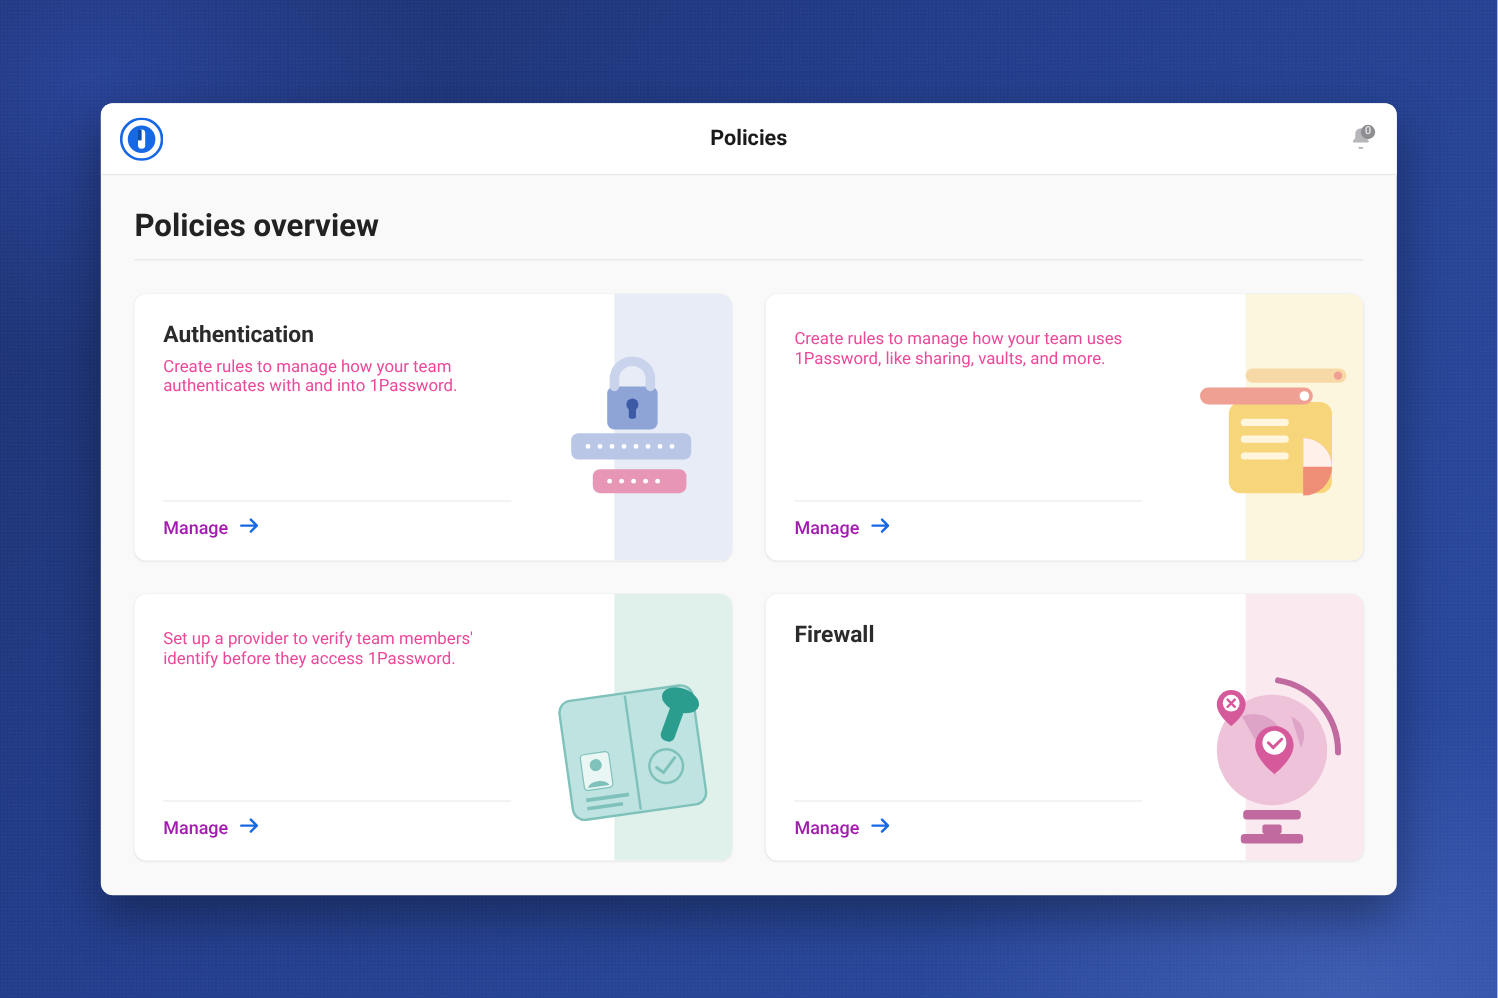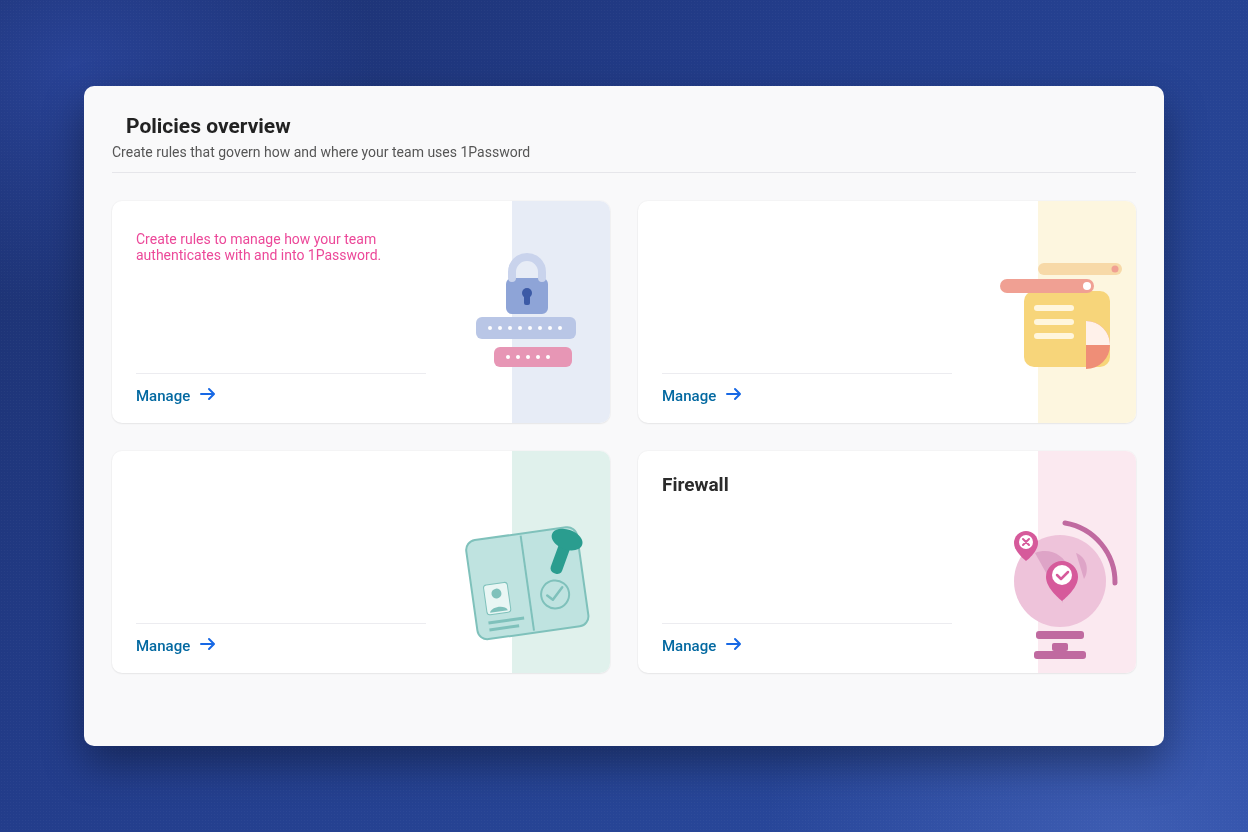--- a/index.html
+++ b/index.html
@@ -44,21 +44,21 @@
     position: absolute; right: 16px; top: 50%; transform: translateY(-50%);
     width: 28px; height: 28px; display:flex; align-items:center; justify-content:center;
   }
   .bell-badge {
     position:absolute; top:2px; right:2px;
     background:#8e8e93; color:#fff; font-size:9px; line-height:12px;
     min-width:12px; height:12px; border-radius:6px; text-align:center;
     padding:0 2px;
   }
   .content { padding: 28px 28px 24px 28px; }
-  .overview-title { font-size: 21px; font-weight: 700; color: #222; margin-left: 14px; }
+  .overview-title { font-size: 26px; font-weight: 700; color: #222; }
   .overview-sub { margin-top: 6px; font-size: 14px; color: #565656; }
   .overview-hr { margin-top: 12px; border: none; border-top: 1px solid #e6e6ea; }
   .grid {
     margin-top: 28px;
     display: grid;
     grid-template-columns: 1fr 1fr;
     gap: 28px;
   }
   .card {
     position: relative;
@@ -73,40 +73,57 @@
   .card .band {
     position:absolute; right:0; top:0; bottom:0; width: 98px;
   }
   .card .band.blue  { background:#e7ecf6; }
   .card .band.yellow{ background:#fdf6df; }
   .card .band.green { background:#e0f1ec; }
   .card .band.pink  { background:#fbe9f0; }
   .card-title { font-size: 19px; font-weight:700; color:#2b2b2b; position:relative; z-index:2;}
   .card-desc  { margin-top: 8px; font-size: 14px; color:#ec4899; max-width: 300px; position:relative; z-index:2;}
   .card-footer { margin-top:auto; border-top:1px solid #ececf0; padding-top:12px; position:relative; z-index:2; width: calc(100% - 160px);}
-  .manage { display:inline-flex; align-items:center; gap:10px; color:#0369a1; font-size:15px; font-weight:500; cursor:pointer;}
+  .manage { display:inline-flex; align-items:center; gap:10px; color:#a21caf; font-size:15px; font-weight:500; cursor:pointer;}
   .manage .arrow { display:inline-block; }
   .illus { position:absolute; right:6px; bottom:10px; width:150px; height:170px; z-index:1; }
 </style>
 </head>
 <body>
 
 <div class="bg">
   <div class="panel">
 
+    <div class="topbar">
+      <div class="logo">
+        <svg viewBox="0 0 36 36" width="36" height="36">
+          <circle cx="18" cy="18" r="17" fill="#fff" stroke="#1768e5" stroke-width="2.2"></circle>
+          <circle cx="18" cy="18" r="11.5" fill="#1768e5"></circle>
+          <rect x="15" y="10" width="6" height="16" rx="3" fill="#fff"></rect>
+          <rect x="15" y="10" width="3" height="9" fill="#0f4ea8"></rect>
+        </svg>
+      </div>
+      <div class="title">Policies</div>
+      <div class="bell-wrap">
+        <svg viewBox="0 0 24 24" width="22" height="22">
+          <path fill="#b6b6bb" d="M12 2a5 5 0 0 0-5 5v3.3c0 .6-.24 1.18-.66 1.6L5 13.24c-.63.63-.18 1.76.72 1.76h12.56c.9 0 1.35-1.13.72-1.76l-1.34-1.34a2.27 2.27 0 0 1-.66-1.6V7a5 5 0 0 0-5-5Zm0 19a2.5 2.5 0 0 0 2.45-2H9.55A2.5 2.5 0 0 0 12 21Z"></path>
+        </svg>
+        <span class="bell-badge">0</span>
+      </div>
+    </div>
 
     <div class="content">
       <div class="overview-title">Policies overview</div>
-      <div class="overview-sub">Create rules that govern how and where your team uses 1Password</div>
       <hr class="overview-hr">
 
       <div class="grid">
 
         <div class="card">
           <div class="band blue"></div>
+          <div class="card-title">Authentication</div>
           <div class="card-desc">Create rules to manage how your team authenticates with and into 1Password.</div>
           <div class="card-footer">
             <a class="manage">
               <span>Manage</span>
               <span class="arrow">
                 <svg width="16" height="14" viewBox="0 0 16 14">
                     <path fill="none" stroke="#1768e5" stroke-width="2" stroke-linecap="round" stroke-linejoin="round" d="M1 7h12M9 2l5 5-5 5"></path>
                   </svg>
               </span>
             </a>
@@ -135,20 +152,21 @@
               <rect x="52" y="35" width="42" height="36" rx="6" fill="#8ea4d7"></rect>
               <path d="M58 35v-6a15 15 0 0 1 30 0v6" fill="none" stroke="#c9d3ec" stroke-width="8" stroke-linecap="round"></path>
               <circle cx="73" cy="50" r="5" fill="#3c5aa6"></circle>
               <rect x="70" y="52" width="6" height="10" rx="2" fill="#3c5aa6"></rect>
             </svg>
           </div>
         </div>
 
         <div class="card">
           <div class="band yellow"></div>
+          <div class="card-desc">Create rules to manage how your team uses 1Password, like sharing, vaults, and more.</div>
           <div class="card-footer">
             <a class="manage">
               <span>Manage</span>
               <span class="arrow">
                 <svg width="16" height="14" viewBox="0 0 16 14">
                     <path fill="none" stroke="#1768e5" stroke-width="2" stroke-linecap="round" stroke-linejoin="round" d="M1 7h12M9 2l5 5-5 5"></path>
                   </svg>
               </span>
             </a>
           </div>
@@ -163,20 +181,21 @@
               <rect x="58" y="20" width="84" height="12" rx="6" fill="#f7d9a8"></rect>
               <circle cx="135" cy="26" r="3.5" fill="#f0a093"></circle>
               <path d="M106 126a24 24 0 1 0 0-48v24Z" fill="#ef8e77"></path>
               <path d="M106 78a24 24 0 0 1 24 24h-24Z" fill="#fff1ea"></path>
             </svg>
           </div>
         </div>
 
         <div class="card">
           <div class="band green"></div>
+          <div class="card-desc">Set up a provider to verify team members' identify before they access 1Password.</div>
           <div class="card-footer">
             <a class="manage">
               <span>Manage</span>
               <span class="arrow">
                 <svg width="16" height="14" viewBox="0 0 16 14">
                     <path fill="none" stroke="#1768e5" stroke-width="2" stroke-linecap="round" stroke-linejoin="round" d="M1 7h12M9 2l5 5-5 5"></path>
                   </svg>
               </span>
             </a>
           </div>

